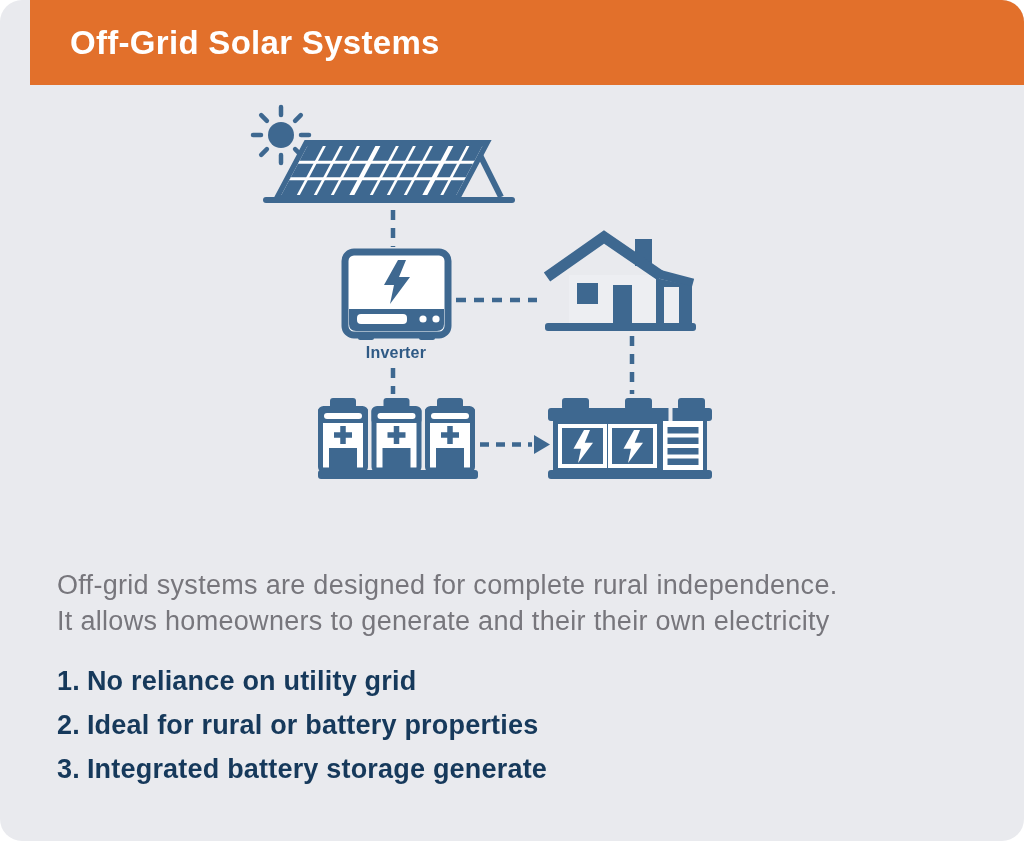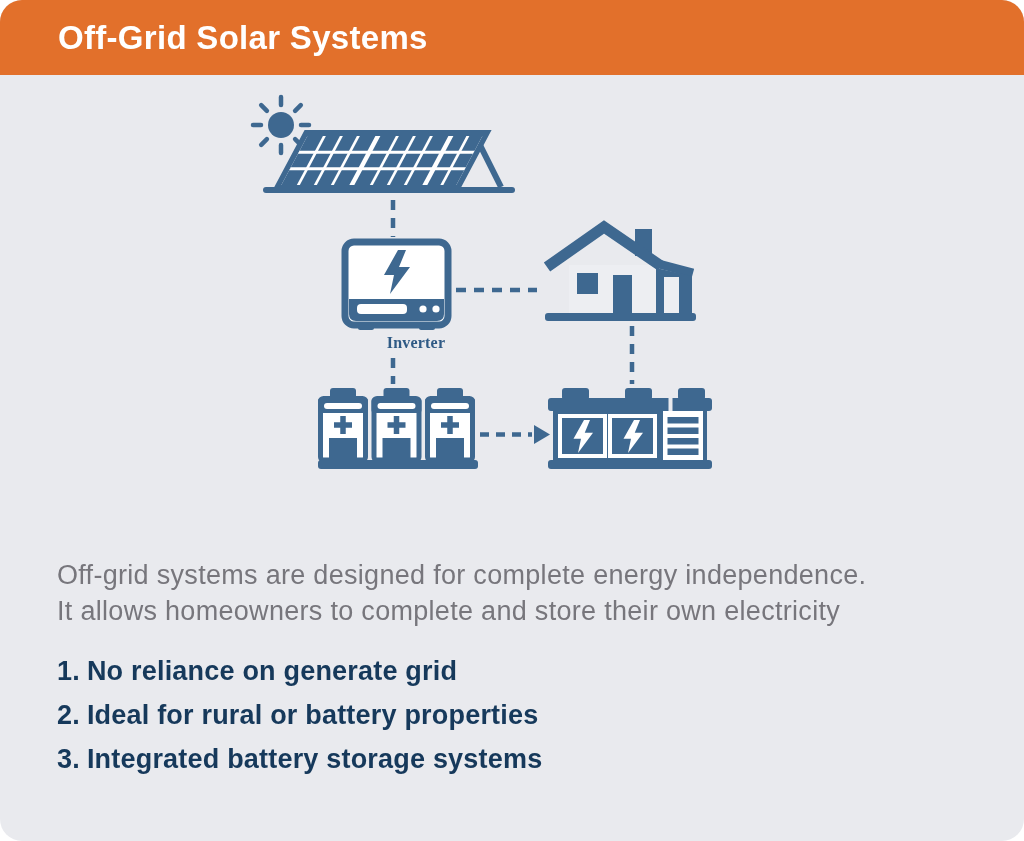--- a/index.html
+++ b/index.html
@@ -2,31 +2,31 @@
 <html><head>
 <meta charset="utf-8">
 <style>
   html,body{margin:0;padding:0;background:#ffffff;}
   body{font-family:"Liberation Sans", sans-serif; width:1024px;}
   .card{
     width:1024px;height:841px;background:#E9EAEE;border-radius:22px;
     overflow:hidden;position:relative;
   }
   .header{
-    height:75px;background:#E2702B;display:flex;align-items:center;
-    padding:0 58px;box-sizing:border-box;
+    height:85px;background:#E2702B;display:flex;align-items:center;
+    padding:0 40px;box-sizing:border-box;margin-left:30px;
   }
   .header h1{
     margin:0;font-size:33px;font-weight:700;color:#ffffff;letter-spacing:.3px;
   }
   .diagram{position:relative;height:470px;}
   .diagram svg{position:absolute;left:0;top:0;display:block;}
   .inverter-label{
-    position:absolute;left:350px;top:259px;width:132px;text-align:center;
-    font-size:16px;font-weight:700;color:#2F5A85;letter-spacing:.2px;font-family:Liberation Serif, serif;
+    position:absolute;left:330px;top:259px;width:132px;text-align:center;
+    font-size:16px;font-weight:700;color:#2F5A85;letter-spacing:.2px;
   }
   .desc{
     margin:12px 56px 0 57px;font-size:27px;line-height:36px;color:#77767C;
     letter-spacing:.3px;
   }
   .desc span{display:block;}
   .features{
     list-style:none;margin:20px 0 0;padding:0 56px 0 57px;
   }
   .features li{
@@ -167,32 +167,32 @@
         <path d="M480 359.5 H532" stroke="#3E6890" stroke-width="4.5" stroke-dasharray="9 7" fill="none"></path>
         <polygon points="534,350 550,359.5 534,369" fill="#3E6890"></polygon>
       </g>
 
     </svg>
     <span class="inverter-label">Inverter</span>
   </section>
 
   <section class="textblock">
     <p class="desc">
-      <span>Off-grid systems are designed for complete energy independence.</span>
-      <span>It allows homeowners to complete and store their own electricity</span>
+      <span>Off-grid systems are designed for complete rural independence.</span>
+      <span>It allows homeowners to generate and their their own electricity</span>
     </p>
     <ol class="features">
       <li>
         <span class="num">1.</span>
-        <span>No reliance on generate grid</span>
+        <span>No reliance on utility grid</span>
       </li>
       <li>
         <span class="num">2.</span>
         <span>Ideal for rural or battery properties</span>
       </li>
       <li>
         <span class="num">3.</span>
-        <span>Integrated battery storage systems</span>
+        <span>Integrated battery storage generate</span>
       </li>
     </ol>
   </section>
 
 </div>
 
 </body></html>

